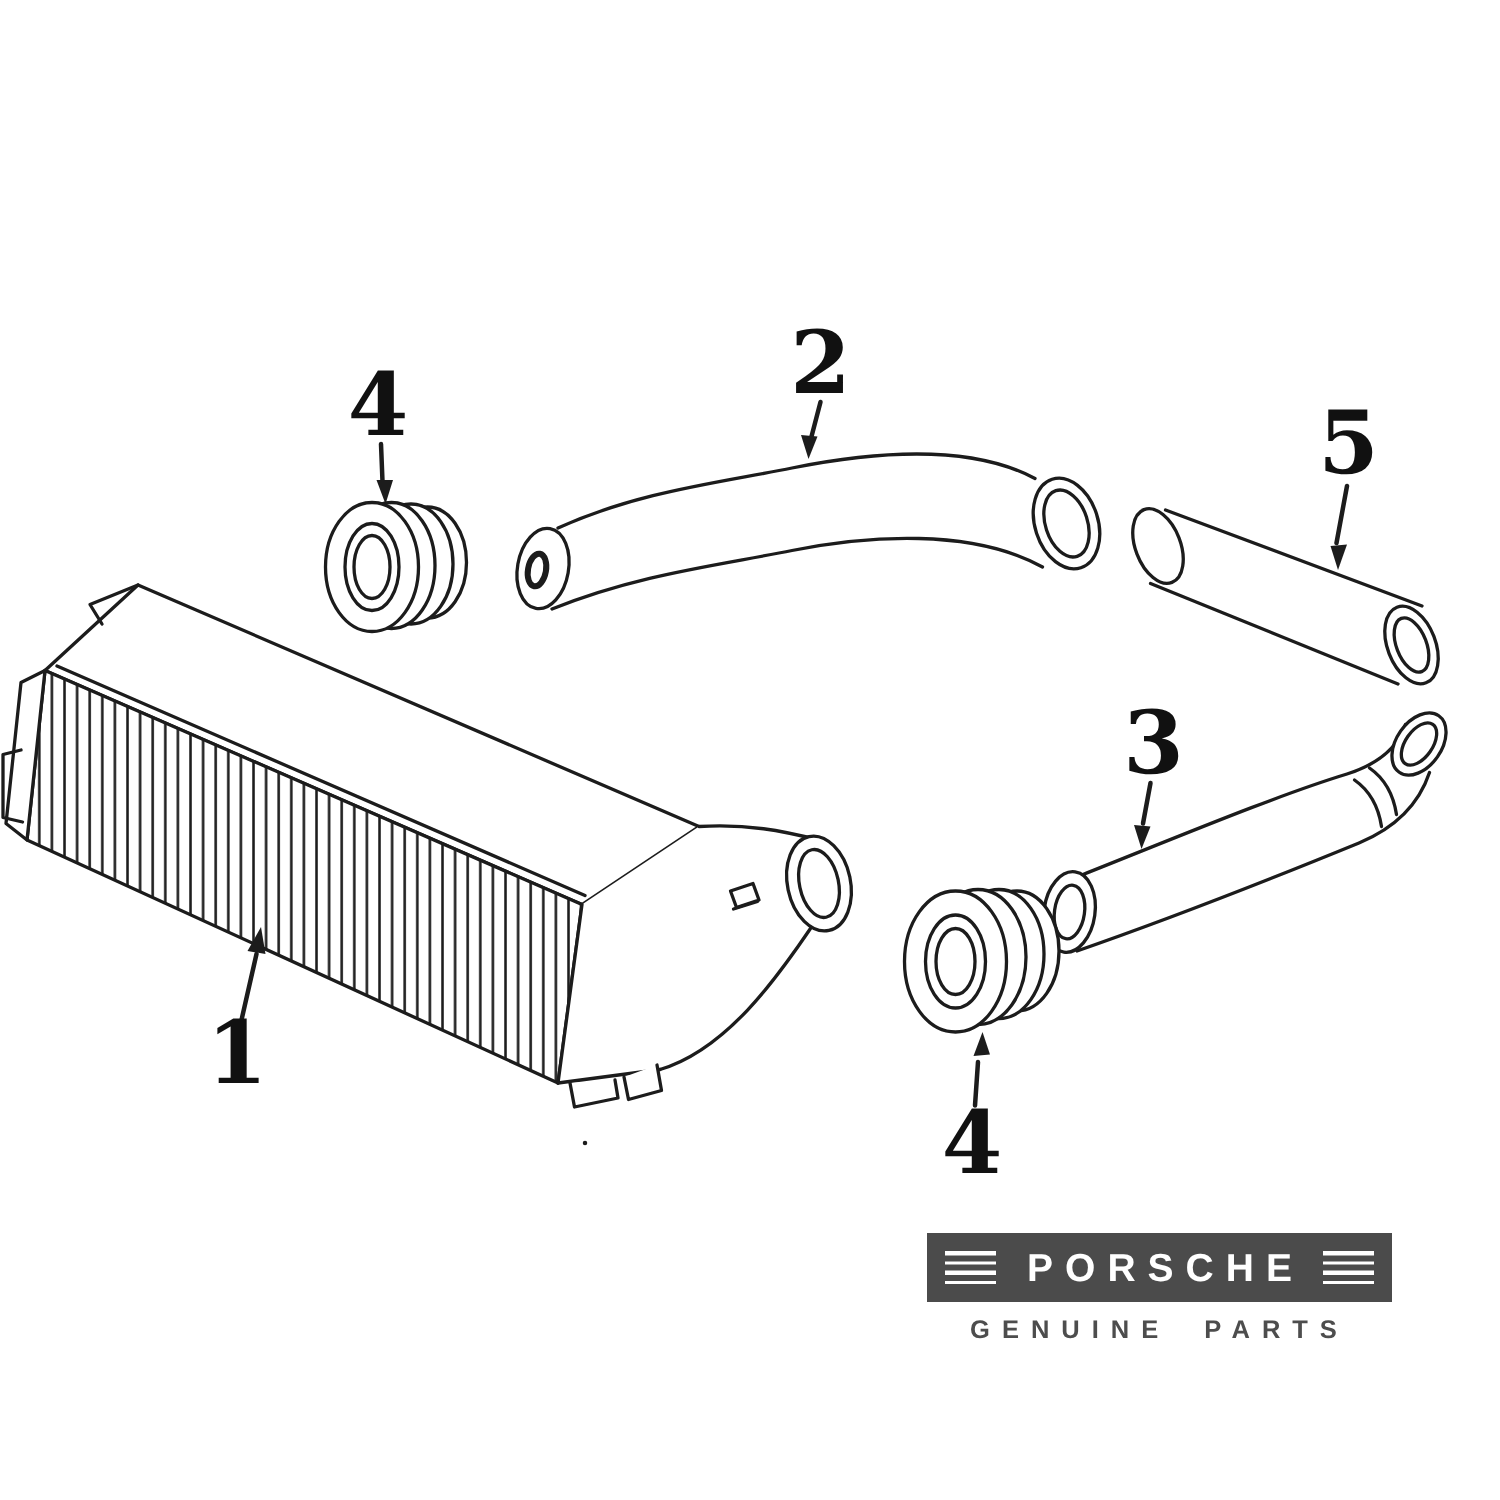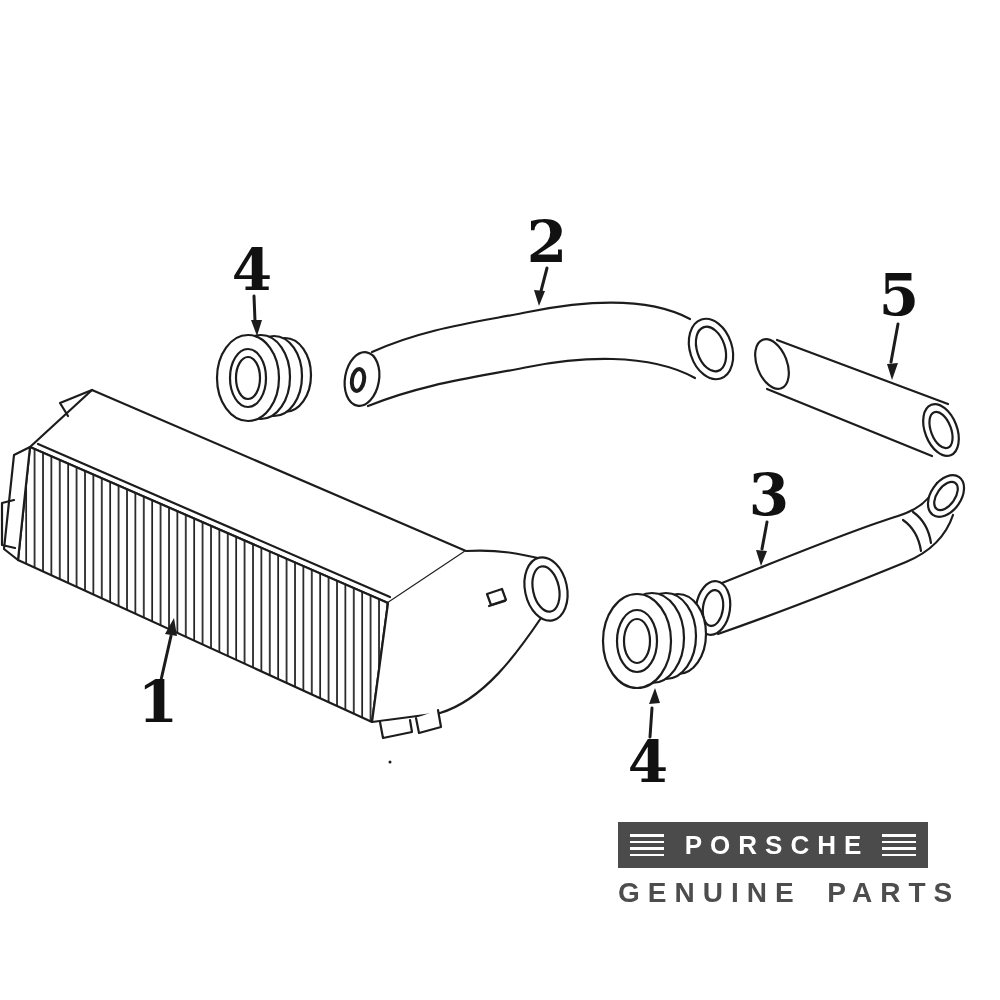--- a/index.html
+++ b/index.html
@@ -46,21 +46,21 @@
     font-size: 26px;
     letter-spacing: 8px;
     margin-right: -8px;
     white-space: nowrap;
   }
   .logo-tagline {
     margin-top: 9px;
     text-align: center;
     color: #4d4d4d;
     font-weight: bold;
-    font-size: 28px;
+    font-size: 17px;
     letter-spacing: 8px;
     word-spacing: 10px;
     white-space: nowrap;
   }
 </style>
 </head>
 <body>
 
 <div class="stage">
 

